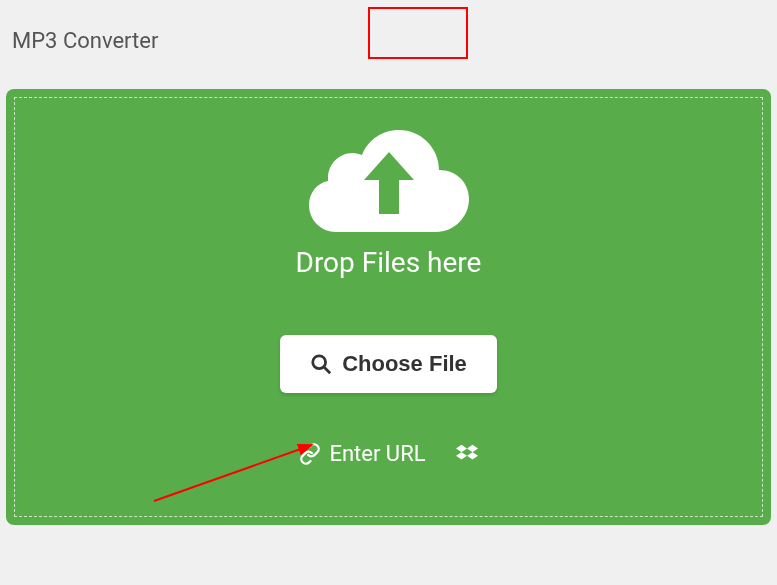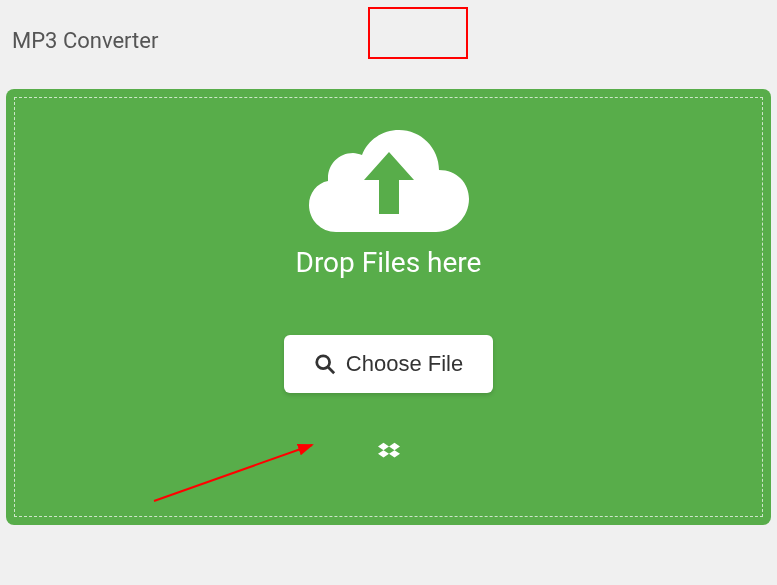--- a/index.html
+++ b/index.html
@@ -53,21 +53,21 @@
       font-weight: 400;
       margin-bottom: 56px;
     }
     .choose-btn {
       background: #fff;
       color: #333;
       border: none;
       border-radius: 6px;
       padding: 16px 30px;
       font-size: 22px;
-      font-weight: 400;
+      font-weight: 700;
       cursor: pointer;
       display: flex;
       align-items: center;
       gap: 10px;
       box-shadow: 0 2px 4px rgba(0,0,0,0.15);
     }
     .choose-btn svg {
       width: 22px;
       height: 22px;
     }
@@ -121,20 +121,26 @@
     <button class="choose-btn">
       <svg viewBox="0 0 24 24" fill="none" stroke="#333" stroke-width="3">
         <circle cx="10" cy="10" r="7"></circle>
         <line x1="15" y1="15" x2="22" y2="22"></line>
       </svg>
       <span>Choose File</span>
     </button>
     <div class="sources">
       <div class="source-item">
         <svg viewBox="0 0 24 24">
+          <path d="M10 13a5 5 0 0 0 7.07 0l3-3a5 5 0 0 0-7.07-7.07l-1.5 1.5M14 11a5 5 0 0 0-7.07 0l-3 3a5 5 0 0 0 7.07 7.07l1.5-1.5" fill="none" stroke="#fff" stroke-width="2.5" stroke-linecap="round"></path>
+        </svg>
+        <span>Enter URL</span>
+      </div>
+      <div class="source-item">
+        <svg viewBox="0 0 24 24">
           <path d="M6 2L0 6l6 4-6 4 6 4 6-4 6 4 6-4-6-4 6-4-6-4-6 4-6-4zm6 4l6 4-6 4-6-4 6-4z"></path>
         </svg>
       </div>
     </div>
   </div>
 </div>
 
 <div class="anno-box" id="anno-box" style="left: 368px; top: 7px; width: 100px; height: 52px;"></div>
 <svg class="anno-arrow" id="anno-arrow" width="777" height="585" style="left:0;top:0;">
   <defs>

